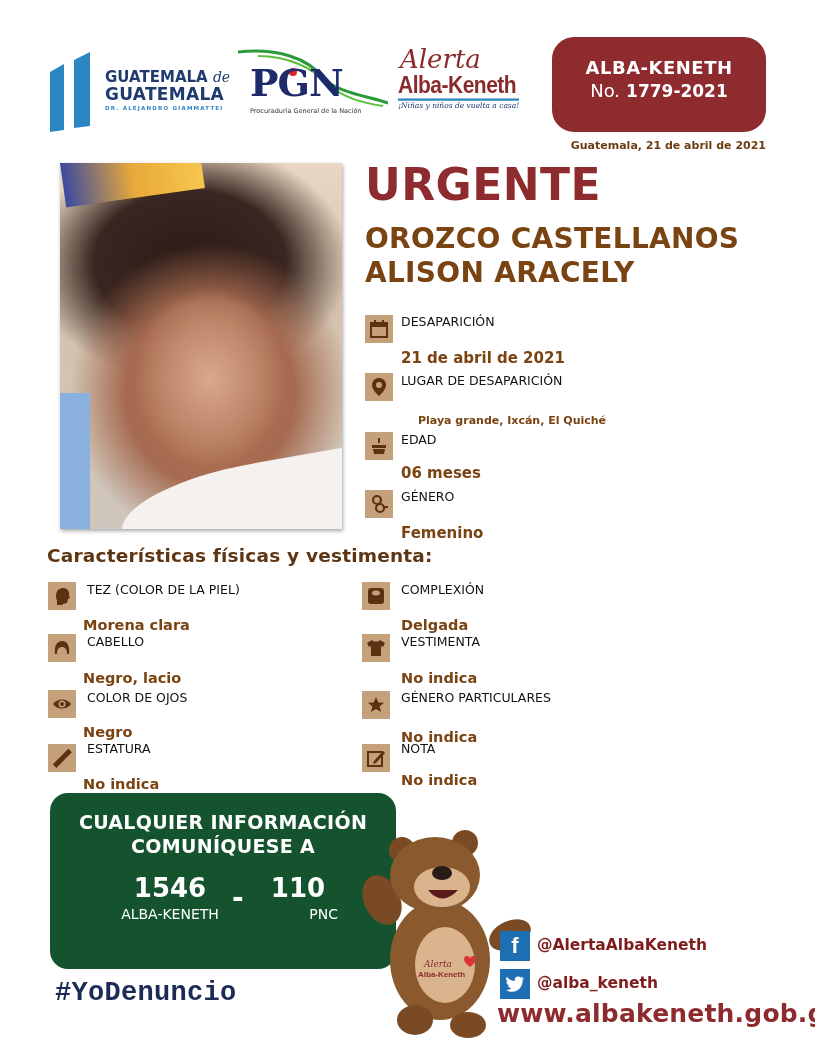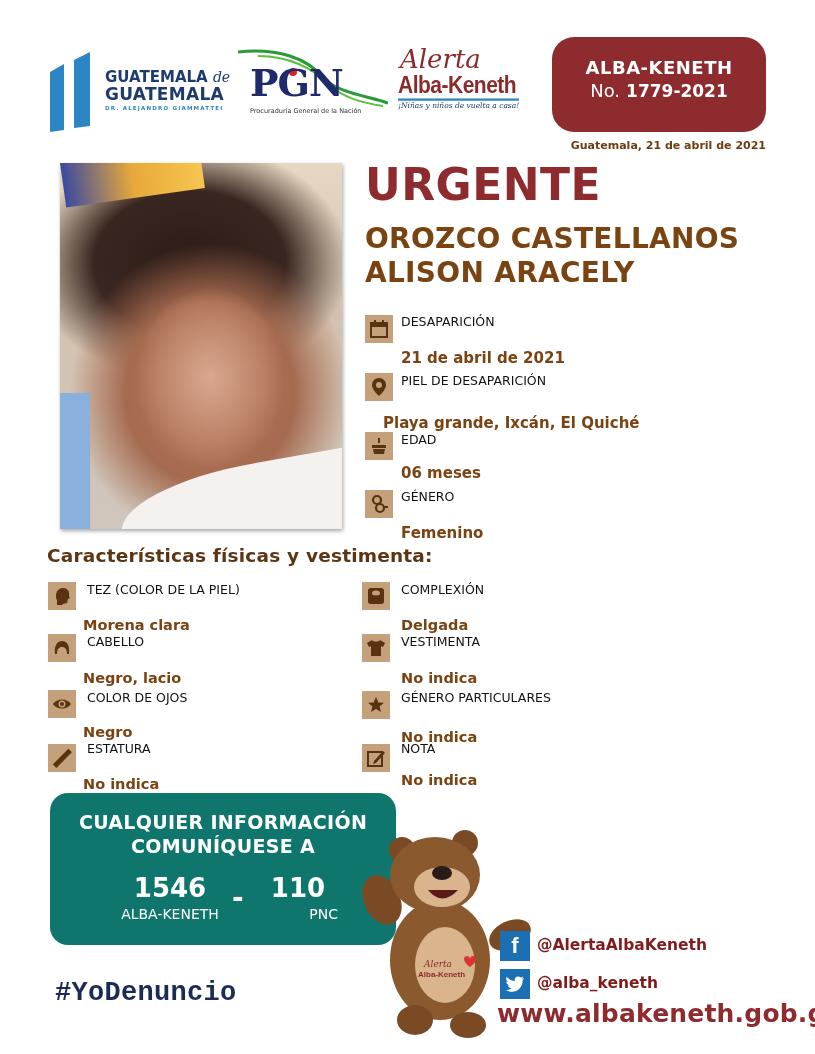--- a/index.html
+++ b/index.html
@@ -47,21 +47,21 @@
 
   
   .ibox { width: 28px; height: 28px; background: #c4a07b; display: flex; align-items: center; justify-content: center; }
   .ibox svg { width: 20px; height: 20px; }
   .lab { font-size: 12.5px; color: #111; font-weight: 500; }
   .val { font-size: 14px; font-weight: bold; color: #7a4312; margin-top: 13px; }
 
   .section-title { left: 47px; top: 545px; font-size: 18.5px; font-weight: bold; color: #5e3512; letter-spacing: 0.2px; }
 
   
-  .contact { left: 50px; top: 793px; width: 346px; height: 152px; background: #0f766e; border-radius: 18px; color: #fff; text-align: center; }
+  .contact { left: 50px; top: 793px; width: 346px; height: 176px; background: #14532d; border-radius: 18px; color: #fff; text-align: center; }
   .c-l1 { position: absolute; left: 0; width: 346px; top: 18px; font-size: 19px; font-weight: bold; letter-spacing: 0.3px; }
   .c-l2 { position: absolute; left: 0; width: 346px; top: 42px; font-size: 19px; font-weight: bold; letter-spacing: 0.3px; }
   .c-num1 { position: absolute; left: 60px; top: 80px; width: 120px; text-align: center; font-size: 26px; font-weight: bold; }
   .c-sub1 { position: absolute; left: 30px; top: 113px; width: 180px; text-align: center; font-size: 14px; }
   .c-dash { position: absolute; left: 182px; top: 88px; font-size: 28px; font-weight: bold; }
   .c-num2 { position: absolute; left: 208px; top: 80px; width: 80px; text-align: center; font-size: 26px; font-weight: bold; }
   .c-sub2 { position: absolute; left: 208px; top: 113px; width: 80px; text-align: right; font-size: 14px; }
 
   .hashtag { left: 55px; top: 978px; font-size: 27px; font-weight: bold; color: #1b2b55; letter-spacing: 0.3px; font-family: Liberation Mono, monospace; }
 
@@ -126,22 +126,22 @@
 </div>
 <div class="abs lab" style="left:401px;top:314px;">DESAPARICIÓN</div>
 <div class="abs val" style="left:401px;top:336px;font-size:15px;">21 de abril de 2021</div>
 
 <div class="abs ibox" style="left:365px;top:373px;">
   <svg viewBox="0 0 20 20">
       <path d="M10,1 C5,1 3,5 3,8 C3,13 10,19 10,19 C10,19 17,13 17,8 C17,5 15,1 10,1 Z" fill="#5a3212"></path>
       <circle cx="10" cy="8" r="3" fill="#c4a07b"></circle>
     </svg>
 </div>
-<div class="abs lab" style="left:401px;top:373px;">PIEL DE DESAPARICIÓN</div>
-<div class="abs val" style="left:383px;top:401px;font-size:15px;">Playa grande, Ixcán, El Quiché</div>
+<div class="abs lab" style="left:401px;top:373px;">LUGAR DE DESAPARICIÓN</div>
+<div class="abs val" style="left:418px;top:401px;font-size:11px;">Playa grande, Ixcán, El Quiché</div>
 
 <div class="abs ibox" style="left:365px;top:432px;">
   <svg viewBox="0 0 20 20">
       <rect x="9" y="2" width="2" height="5" fill="#5a3212"></rect>
       <path d="M3,9 H17 V12 H3 Z" fill="#5a3212"></path>
       <path d="M4,13 H16 L15,18 H5 Z" fill="#5a3212"></path>
     </svg>
 </div>
 <div class="abs lab" style="left:401px;top:432px;">EDAD</div>
 <div class="abs val" style="left:401px;top:451px;font-size:15px;">06 meses</div>

